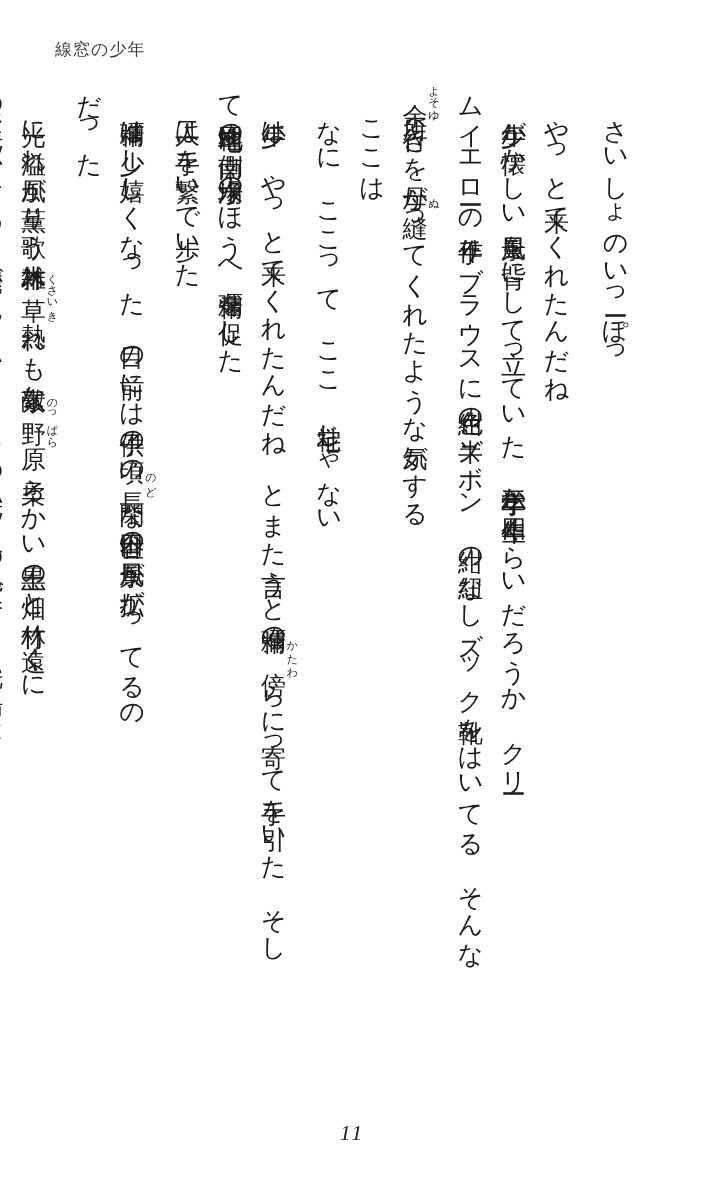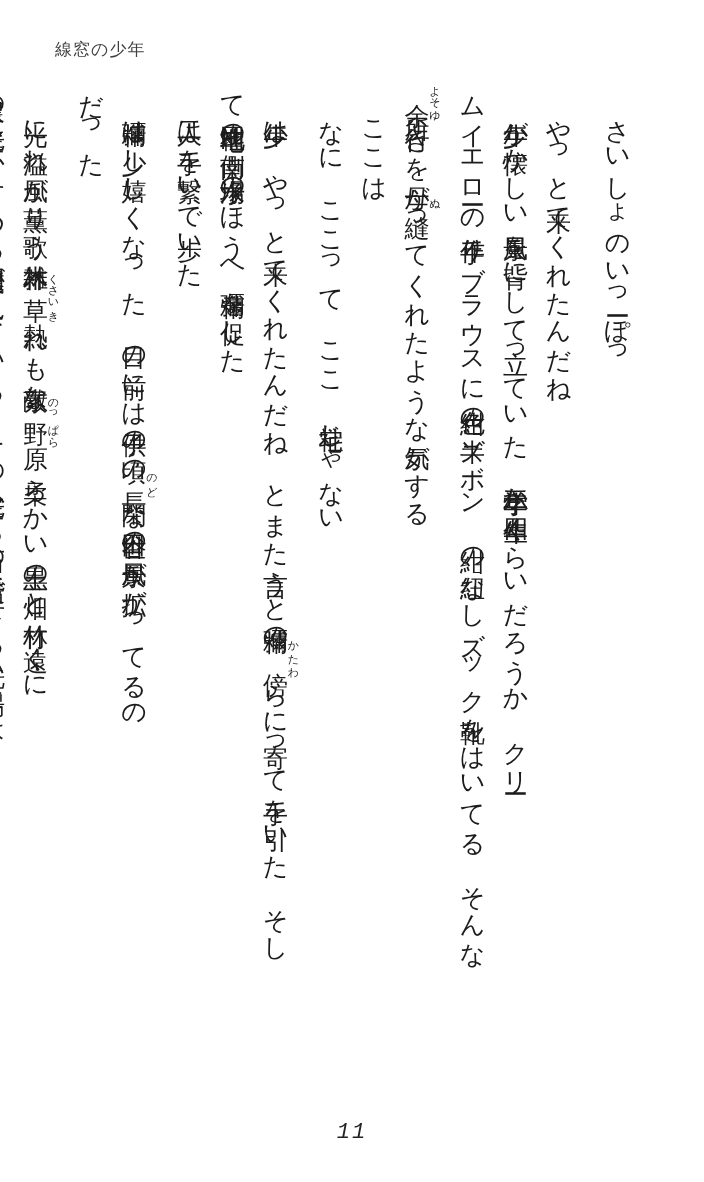--- a/index.html
+++ b/index.html
@@ -2,21 +2,21 @@
 <html lang="ja"><head>
 <meta charset="utf-8">
 <style>
   html, body { margin: 0; padding: 0; background: #e8e8e8; }
   .page {
     position: relative;
     width: 704px;
     height: 1182px;
     margin: 0 auto;
     background: #ffffff;
-    font-family: Liberation Mono, monospace;
+    font-family: Liberation Serif, serif;
     color: #1c1c1c;
     overflow: hidden;
   }
   .running-head {
     position: absolute;
     left: 55px;
     top: 38px;
     font-size: 17px;
     letter-spacing: 1px;
     color: #3f3f3f;

